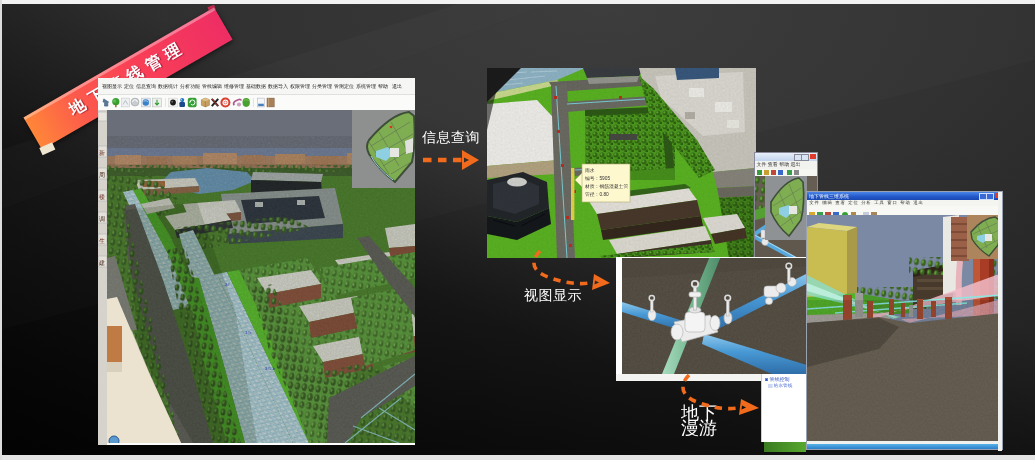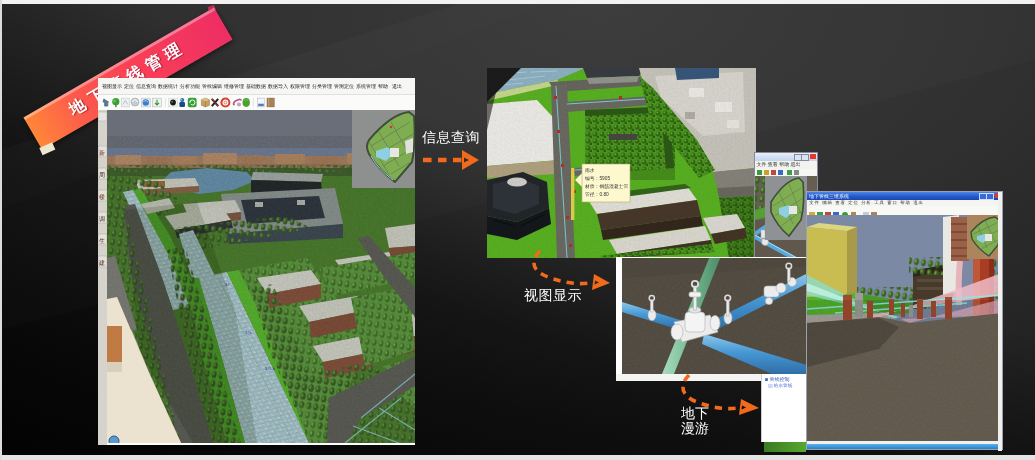--- a/index.html
+++ b/index.html
@@ -691,21 +691,21 @@
 </svg>
 
 <div class="abs" style="left:524px;top:287px;color:#fff;font-size:14px;letter-spacing:0.5px;">视图显示</div>
 
 <svg class="abs" style="left:528px;top:249px;" width="88" height="44">
   <path d="M 12,2 C 2,12 4,22 20,28 C 38,35 54,36 68,33" fill="none" stroke="#f26a1b" stroke-width="3.6" stroke-dasharray="7.5,6"></path>
   <polygon points="66,25 82,34 64,41" fill="#f26a1b"></polygon>
   <polygon points="67,31.5 71,33.5 66.5,35.5" fill="#2b2b2b"></polygon>
 </svg>
 
-<div class="abs" style="left:681px;top:406px;color:#fff;font-size:14px;line-height:15px;">地下<br>漫游</div>
+<div class="abs" style="left:681px;top:406px;color:#fff;font-size:18px;line-height:15px;">地下<br>漫游</div>
 
 <svg class="abs" style="left:671px;top:373px;" width="94" height="42">
   <path d="M 18,2 C 8,12 10,23 26,29 C 44,36 60,37 72,34" fill="none" stroke="#f26a1b" stroke-width="3.6" stroke-dasharray="7.5,6"></path>
   <polygon points="70,26 88,35 68,42" fill="#f26a1b"></polygon>
   <polygon points="71,32.5 75,34.5 70.5,36.5" fill="#0e0e0e"></polygon>
 </svg>
 
 <div class="abs" style="left:0;top:0;width:1035px;height:4px;background:#f2f2f2;"></div>
 <div class="abs" style="left:0;top:455px;width:1035px;height:5px;background:#e4e4e4;"></div>
 <div class="abs" style="left:0;top:0;width:2px;height:460px;background:#dcdcdc;"></div>

